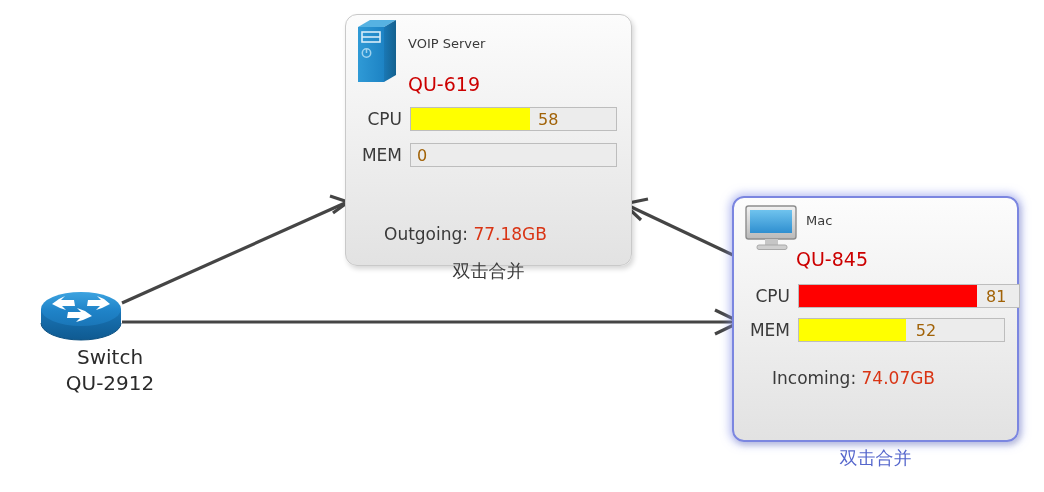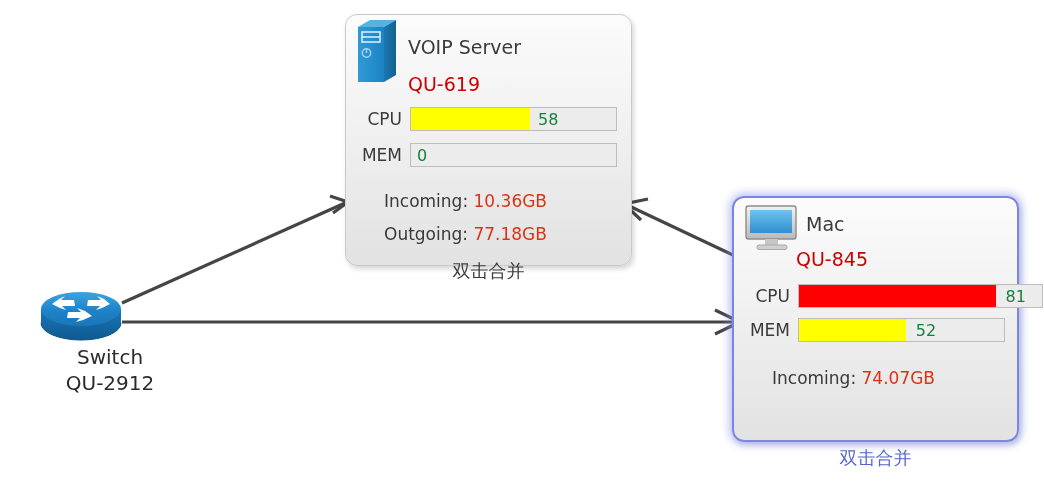--- a/index.html
+++ b/index.html
@@ -42,21 +42,21 @@
   .node-box.selected {
     border: 2px solid #7b86e0;
     box-shadow: 0 0 9px 3px rgba(138,150,235,0.55), 2px 3px 5px rgba(0,0,0,0.14);
     text-decoration: underline;
   }
   .node-icon {
     position: absolute;
   }
   .node-title {
     position: absolute;
-    font-size: 19px;
+    font-size: 13px;
     color: #3a3a3a;
     white-space: nowrap;
   }
   .node-id {
     position: absolute;
     font-size: 19px;
     color: #cc0000;
     white-space: nowrap;
   }
 
@@ -84,21 +84,21 @@
     position: absolute;
     left: 0; top: 0;
     height: 100%;
   }
   .metric-value {
     position: absolute;
     top: 0;
     height: 24px;
     line-height: 24px;
     font-size: 16px;
-    color: #15803d;
+    color: #a16207;
     white-space: nowrap;
   }
 
   
   .traffic {
     position: absolute;
     font-size: 17px;
     white-space: nowrap;
     color: #3a3a3a;
   }
@@ -225,24 +225,20 @@
     </div>
 
     <div class="metric-row" style="left:10px; top:128px;">
       <div class="metric-label" style="width:46px;">MEM</div>
       <div class="metric-track" style="width:207px; margin-left:8px;">
         <div class="metric-fill" style="width:0%; background:#ffff00;"></div>
         <div class="metric-value" style="left:6px;">0</div>
       </div>
     </div>
 
-    <div class="traffic" style="left:38px; top:176px;">
-      <span>Incoming:</span>
-      <span class="tval">10.36GB</span>
-    </div>
     <div class="traffic" style="left:38px; top:209px;">
       <span>Outgoing:</span>
       <span class="tval">77.18GB</span>
     </div>
   </div>
 
   <div class="merge-caption" style="left:345px; top:259px; width:287px; color:#3a3a3a;">双击合并</div>
 
   <div class="node-box selected" id="mac-node" style="left:732px; top:196px; width:287px; height:246px;">
 
@@ -261,21 +257,21 @@
       <rect x="6" y="6" width="42" height="23" fill="url(#scr)"></rect>
       <rect x="21" y="35" width="13" height="7" fill="#c6c6c6"></rect>
       <rect x="13" y="41" width="30" height="4.5" rx="2" fill="#cfcfcf" stroke="#a9a9a9" stroke-width="1"></rect>
     </svg>
 
     <div class="node-title" style="left:72px; top:15px;">Mac</div>
     <div class="node-id" style="left:62px; top:50px;text-align:center;">QU-845</div>
 
     <div class="metric-row" style="left:10px; top:86px;">
       <div class="metric-label" style="width:46px;">CPU</div>
-      <div class="metric-track" style="width:245px; margin-left:8px;padding-left:16px;">
+      <div class="metric-track" style="width:222px; margin-left:8px;padding-left:16px;">
         <div class="metric-fill" style="width:81%; background:#ff0000;"></div>
         <div class="metric-value" style="left:85%;">81</div>
       </div>
     </div>
 
     <div class="metric-row" style="left:10px; top:120px;">
       <div class="metric-label" style="width:46px;">MEM</div>
       <div class="metric-track" style="width:207px; margin-left:8px;">
         <div class="metric-fill" style="width:52%; background:#ffff00;"></div>
         <div class="metric-value" style="left:57%;">52</div>

